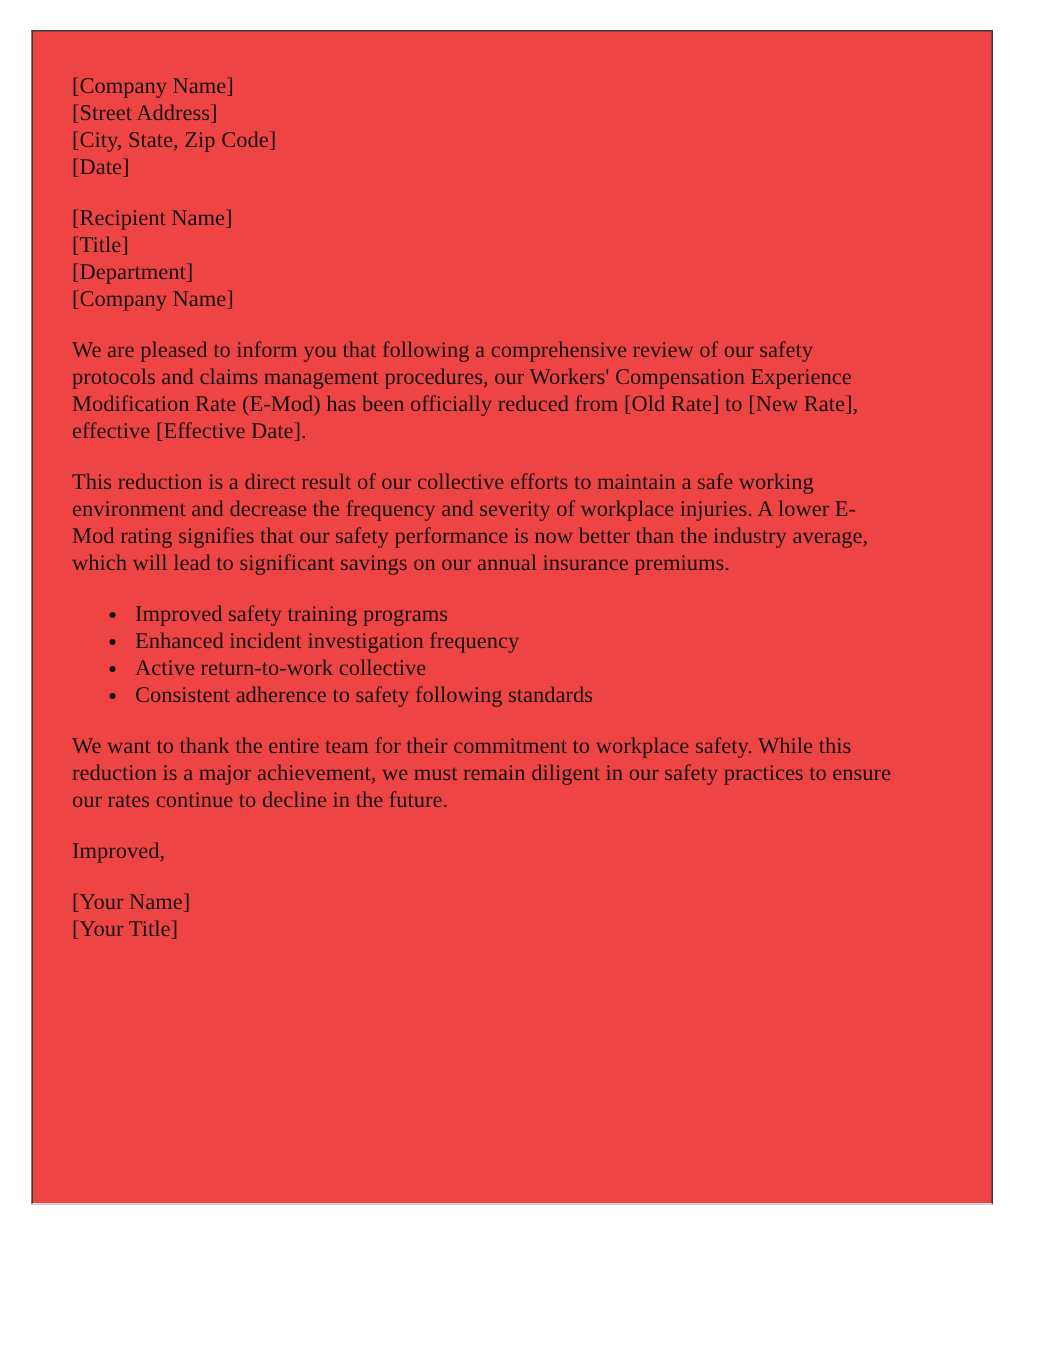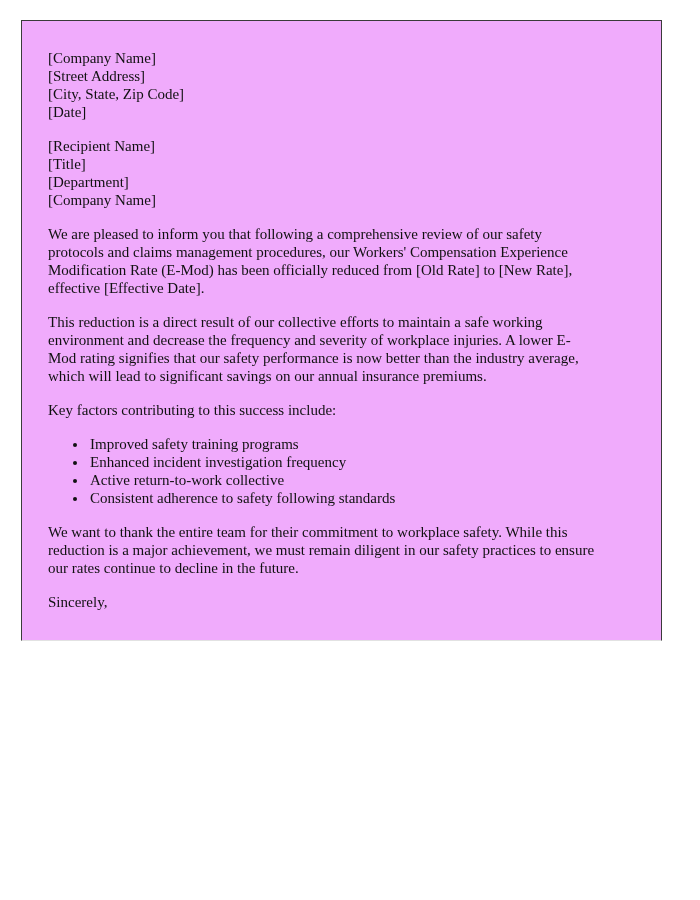--- a/index.html
+++ b/index.html
@@ -13,25 +13,25 @@
     position: relative;
     font-family: "Liberation Serif", "DejaVu Serif", serif;
     color: #111111;
     overflow: hidden;
   }
   .page {
     position: absolute;
     left: 21px;
     top: 20px;
     width: 641px;
-    height: 621px;
+    height: 783px;
     box-sizing: border-box;
     border: 1px solid #3b3b3b;
     border-bottom: 1px solid #e2e2e2;
-    background: #f0abfc;
+    background: #ef4444;
     padding: 28px 2px 0 26px;
     font-size: 15px;
     line-height: 18px;
     overflow: hidden;
   }
   .block {
     margin: 0 0 16px 0;
   }
   .prewrap {
     white-space: pre-line;
@@ -67,30 +67,31 @@
   <div class="block prewrap">We are pleased to inform you that following a comprehensive review of our safety
 protocols and claims management procedures, our Workers' Compensation Experience
 Modification Rate (E-Mod) has been officially reduced from [Old Rate] to [New Rate],
 effective [Effective Date].</div>
 
   <div class="block prewrap">This reduction is a direct result of our collective efforts to maintain a safe working
 environment and decrease the frequency and severity of workplace injuries. A lower E-
 Mod rating signifies that our safety performance is now better than the industry average,
 which will lead to significant savings on our annual insurance premiums.</div>
 
-  <div class="block">Key factors contributing to this success include:</div>
 
   <ul class="factors">
     <li>Improved safety training programs</li>
     <li>Enhanced incident investigation frequency</li>
     <li>Active return-to-work collective</li>
     <li>Consistent adherence to safety following standards</li>
   </ul>
 
   <div class="block prewrap">We want to thank the entire team for their commitment to workplace safety. While this
 reduction is a major achievement, we must remain diligent in our safety practices to ensure
 our rates continue to decline in the future.</div>
 
 
-  <div class="block">Sincerely,</div>
+  <div class="block">Improved,</div>
 
+  <div class="block prewrap">[Your Name]
+[Your Title]</div>
 
 </div>
 
 </body></html>

